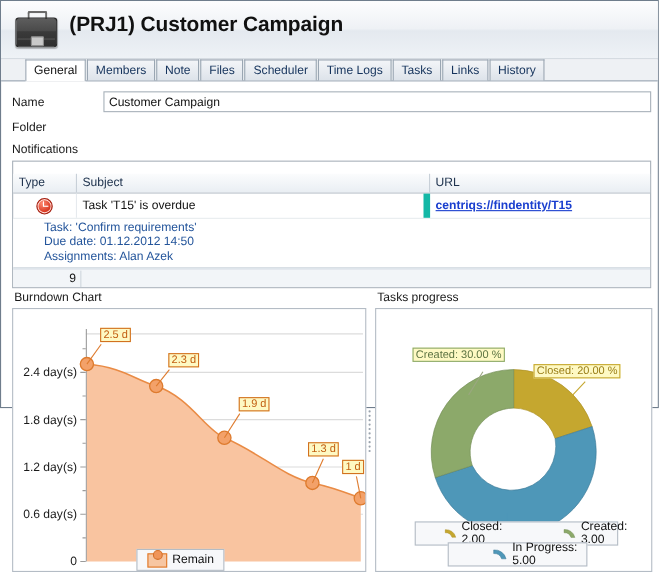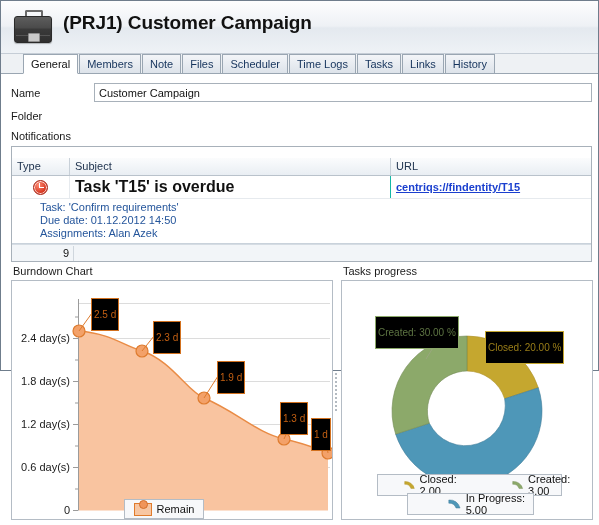--- a/index.html
+++ b/index.html
@@ -49,22 +49,22 @@
   .grid{margin:0 6px 0 10px;border:1px solid #a8b1ba;background:#fff;}
   .ghead{display:flex;height:17px;font-size:11px;color:#20344f;
      background:linear-gradient(to bottom,#fbfcfd,#e9eef3);border-bottom:1px solid #b9c2cb;margin-top:11px;}
   .gh{line-height:16px;padding-left:5px;border-right:1px solid #c8d0d8;box-sizing:border-box;}
   .gh.c1{width:58px;}
   .gh.c2{flex:1;}
   .gh.c3{width:200px;border-right:none;}
   .grow{display:flex;height:22px;align-items:center;border-bottom:1px solid #e6eaee;}
   .gc1{width:58px;display:flex;align-items:center;justify-content:center;
        border-right:1px solid #e6eaee;height:22px;box-sizing:border-box;}
-  .gc2{flex:1;font-weight:bold;font-size:16px;color:#111;padding-left:5px;
-       border-right:1px solid #14b8a6;height:22px;line-height:22px;box-sizing:border-box;}
+  .gc2{flex:1;font-weight:normal;font-size:11px;color:#111;padding-left:5px;
+       border-right:6px solid #14b8a6;height:22px;line-height:22px;box-sizing:border-box;}
   .gc3{width:200px;padding-left:5px;height:22px;line-height:22px;box-sizing:border-box;}
   .glink{color:#1a3fcf;text-decoration:underline;font-weight:bold;font-size:11px;cursor:pointer;}
   .clockicon{position:relative;width:13px;height:13px;border-radius:50%;
      background:radial-gradient(circle at 35% 30%,#ff8a72,#d4301a 70%);
      border:1px solid #a31f10;box-shadow:inset 0 0 0 1px #ffd9d2;}
   .clockicon:before{content:"";position:absolute;left:5px;top:2px;width:1px;height:5px;background:#fff;}
   .clockicon:after{content:"";position:absolute;left:6px;top:6px;width:4px;height:1px;background:#fff;}
   .detail{padding:2px 0 3px 28px;font-size:11px;color:#24559b;line-height:13px;
      border-bottom:1px solid #c9d2db;background:#fff;}
   .detail div{white-space:nowrap;}
@@ -79,21 +79,21 @@
   .splitter{position:absolute;left:331px;top:106px;width:7px;height:46px;}
   .splitter i{display:block;width:2px;height:2px;background:#9aa3ad;margin:2px auto;border-radius:1px;}
   .chartsvg{display:block;}
   .legendbox{position:absolute;border:1px solid #b4bcc5;background:#f7f8fa;
      display:flex;align-items:center;justify-content:center;gap:5px;font-size:11px;color:#111;}
   .swatch-area{width:16px;height:11px;background:#f7c6a2;border:1px solid #e07b2c;position:relative;}
   .swatch-area:after{content:"";position:absolute;left:4px;top:-4px;width:7px;height:7px;border-radius:50%;
      background:#f0955a;border:1px solid #d4702a;}
   .legrow{display:flex;align-items:center;gap:4px;margin-left:40px;}
   .arcsw{width:17px;height:12px;}
-  .dlabel{position:absolute;font-size:10px;background:#000000;padding:10px 2px;white-space:nowrap;box-sizing:border-box;}
+  .dlabel{position:absolute;font-size:10px;background:#fef9c3;padding:0 2px;white-space:nowrap;box-sizing:border-box;}
 </style>
 </head>
 <body>
 
 <div id="app">
 
   <div class="header">
     <div class="briefcase">
       <div class="bc-handle"></div>
       <div class="bc-body">

